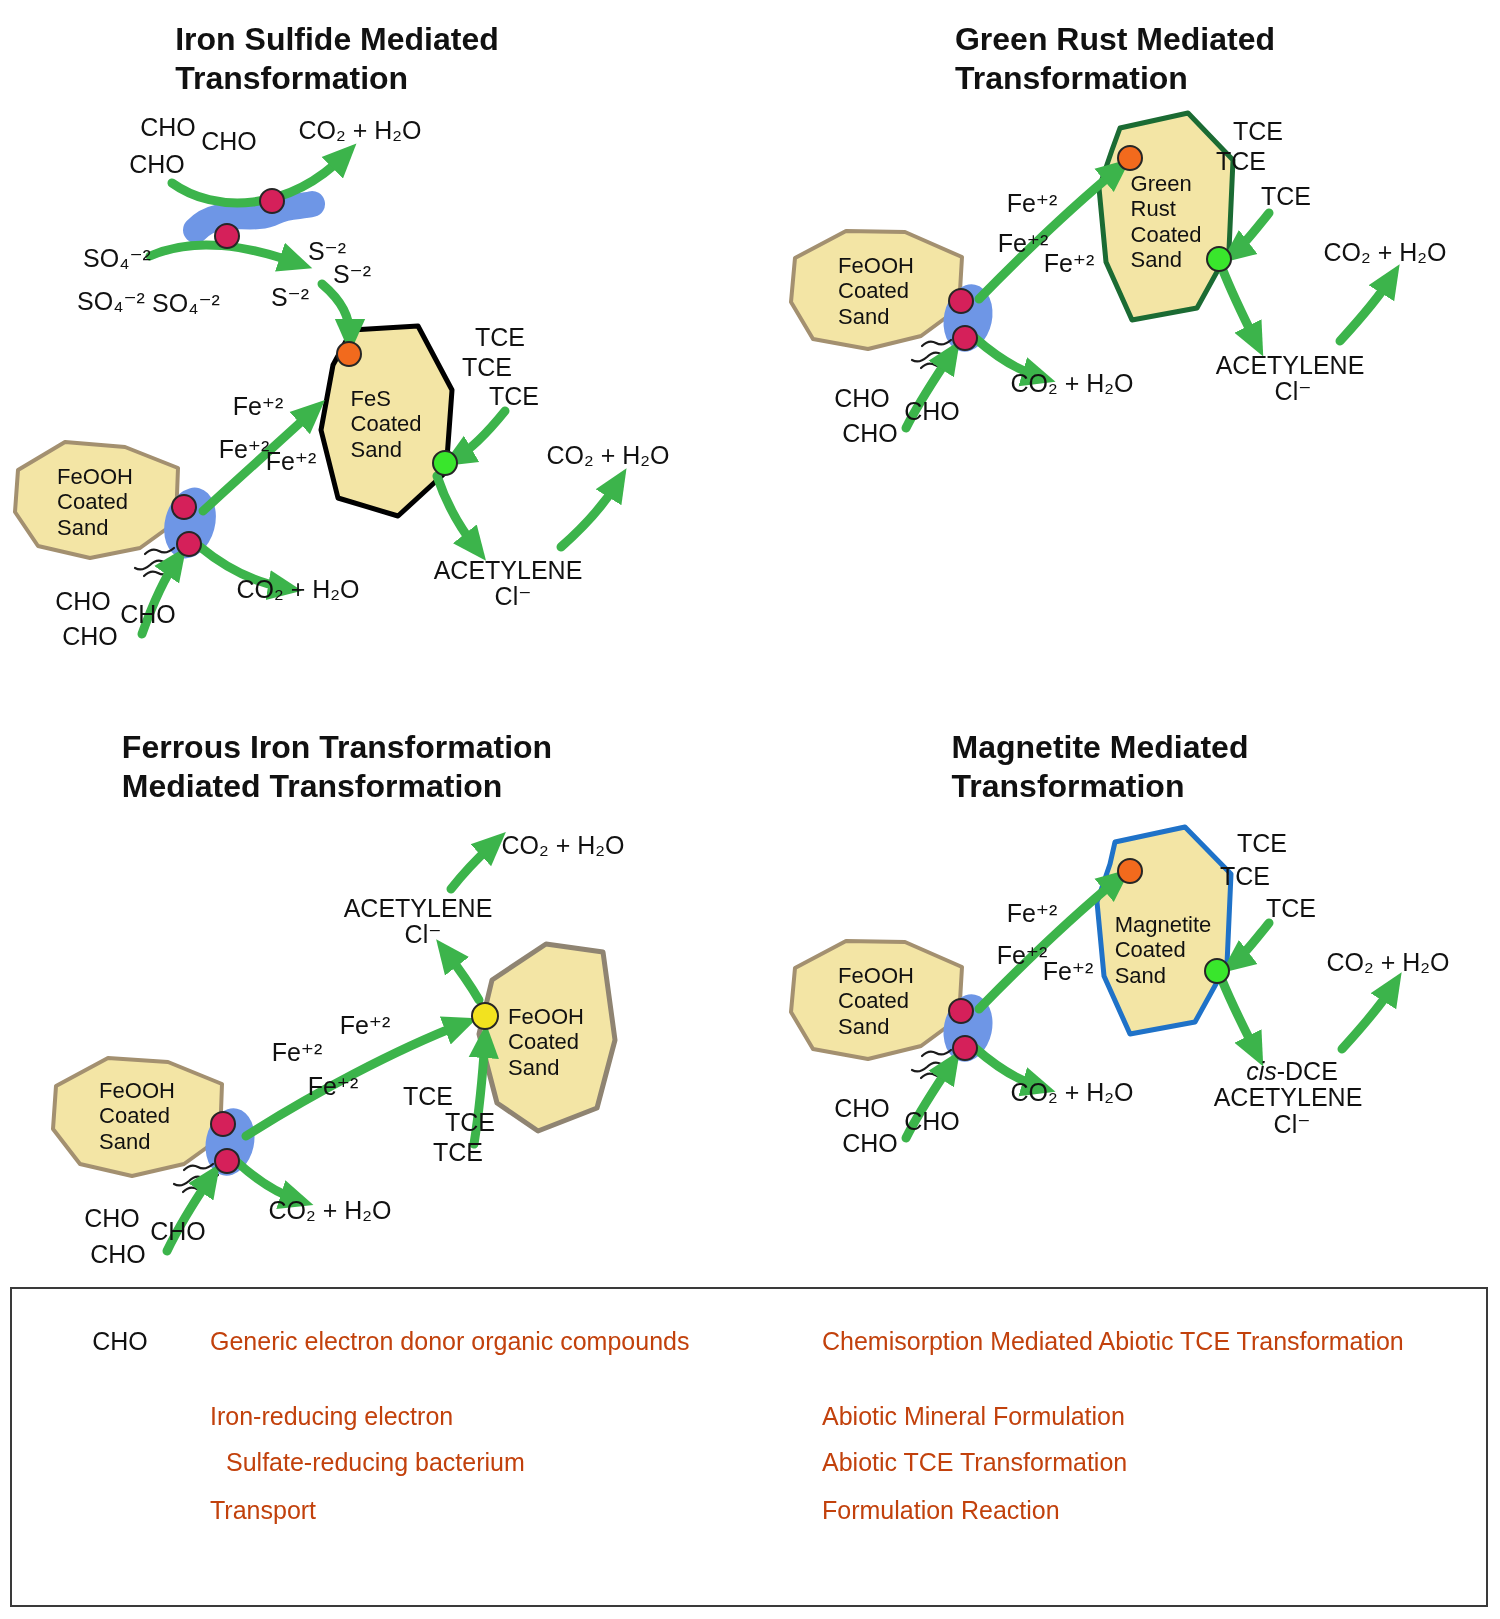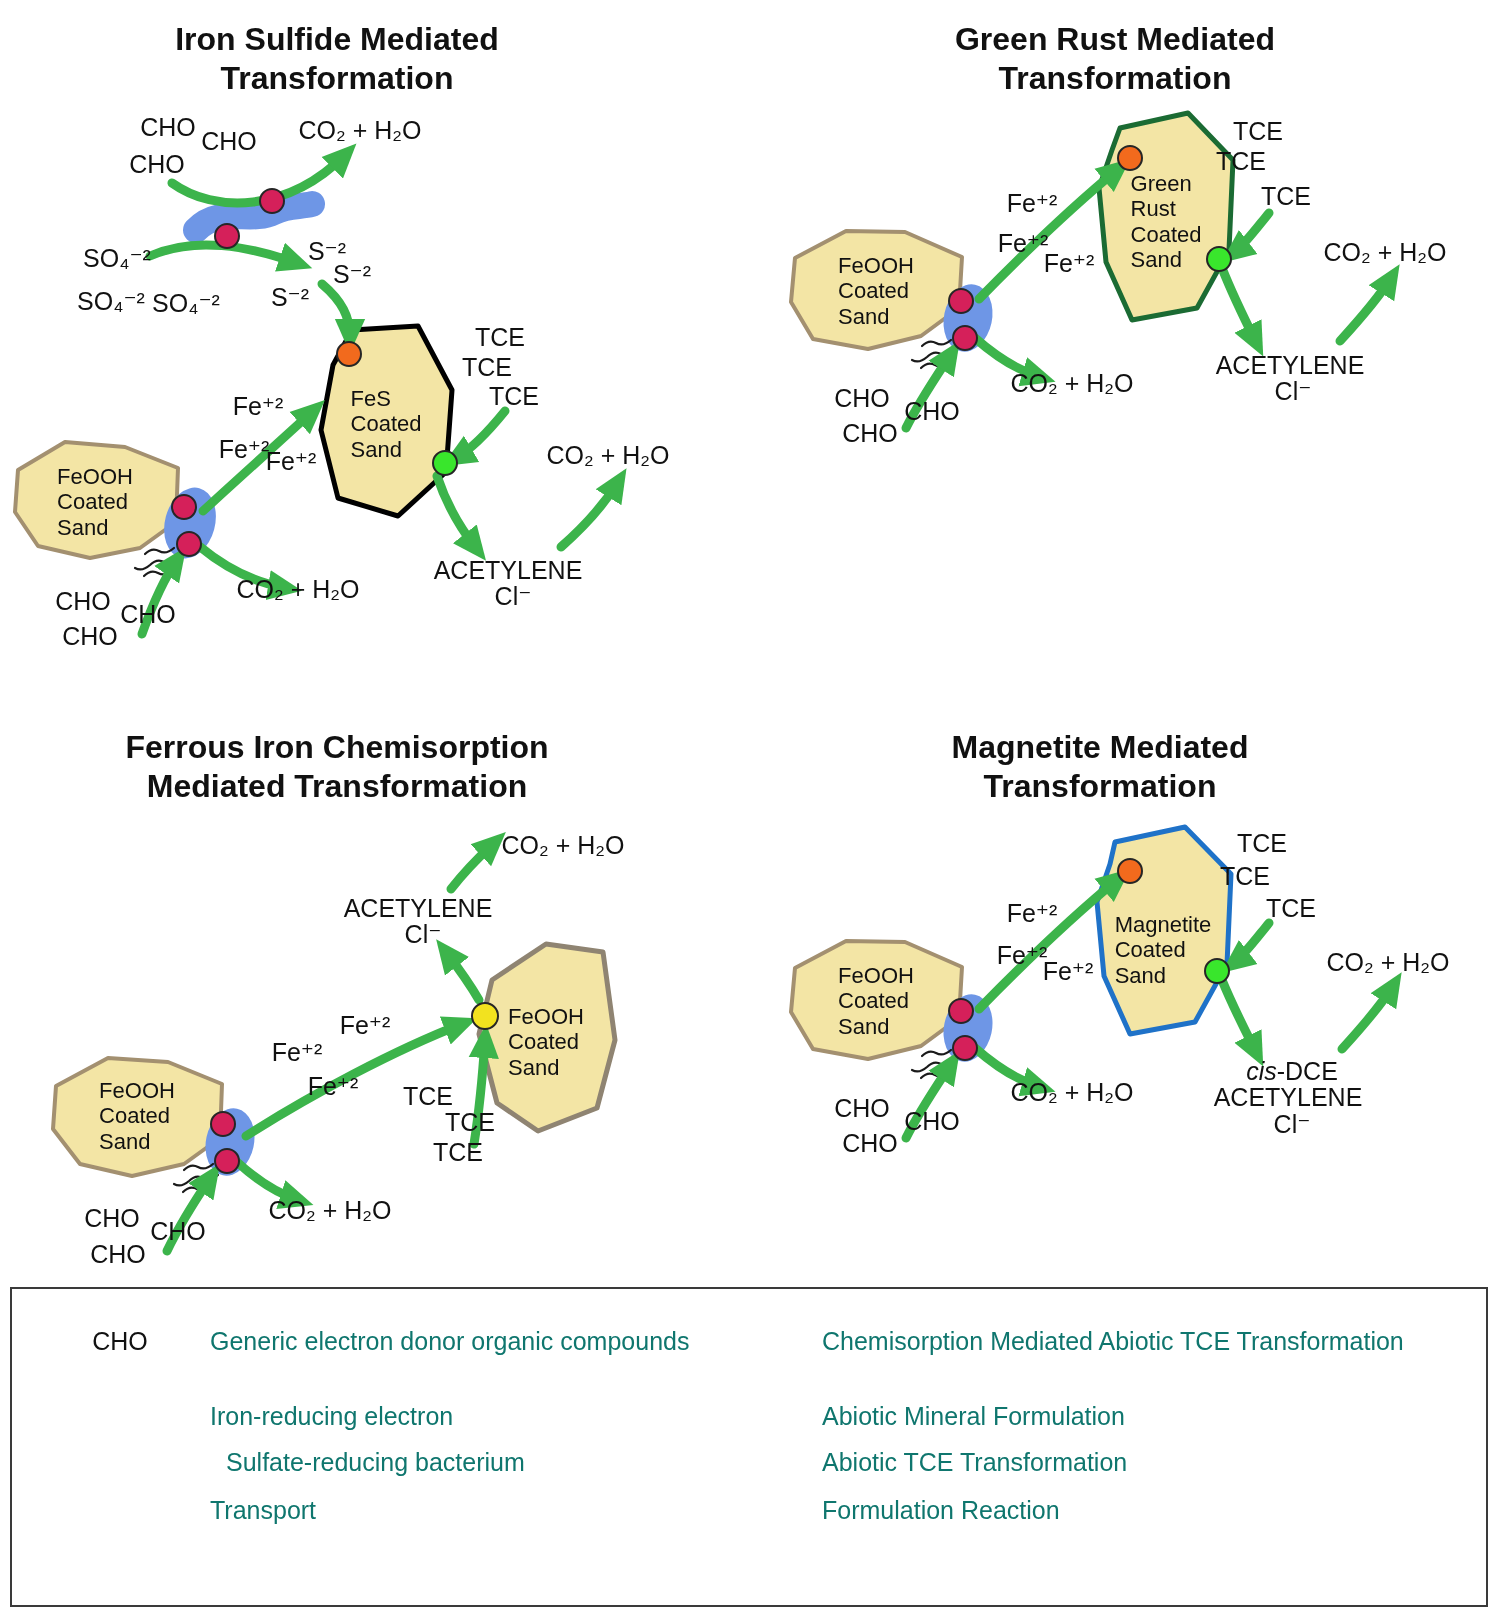--- a/index.html
+++ b/index.html
@@ -1,23 +1,23 @@
 <!DOCTYPE html>
 <html><head>
 <meta charset="utf-8">
 <style>
   * { margin:0; padding:0; box-sizing:border-box; }
   html,body { background:#fff; font-family:"Liberation Sans","DejaVu Sans",sans-serif; color:#111; }
   #canvas { position:relative; width:1500px; height:1619px; background:#fff; overflow:hidden; }
   svg.layer { position:absolute; left:0; top:0; }
   .lbl { position:absolute; transform:translate(-50%,-50%); white-space:nowrap; font-size:25px; color:#111; text-align:center; }
-  .title { position:absolute; transform:translateX(-50%); text-align:center; font-size:32px; font-weight:700; line-height:1.22; color:#111; white-space:nowrap; }
+  .title { position:absolute; transform:translateX(-50%); font-size:32px; font-weight:700; line-height:1.22; color:#111; white-space:nowrap; }
   .sand-lbl { position:absolute; transform:translate(-50%,-50%); text-align:left; font-size:22px; line-height:1.15; color:#111; }
   .legend-box { position:absolute; left:10px; top:1287px; width:1478px; height:320px; border:2px solid #3a3a3a; background:#fff; }
-  .legend-text { position:absolute; transform:translateY(-50%); font-size:25px; color:#0f766e; white-space:nowrap;text-align:right; }
+  .legend-text { position:absolute; transform:translateY(-50%); font-size:25px; color:#c2410c; white-space:nowrap;text-align:right; }
   .italic { font-style:italic; }
   .arrow { fill:none; stroke:#3cb44b; stroke-width:9; stroke-linecap:round; marker-end:url(#ah); }
   .sand { fill:#f3e5a5; stroke-linejoin:round; }
   .flag { fill:none; stroke:#1a1a1a; stroke-width:2.2; stroke-linecap:round; }
   .dot { stroke:#262626; stroke-width:2; }
   .bact { fill:#6e96e6; }
   .bactline { fill:none; stroke:#6e96e6; stroke-width:26; stroke-linecap:round; }
 </style>
 </head>
 <body>
@@ -197,21 +197,21 @@
   </div>
   <div class="lbl" style="left:1385px; top:252px">CO₂ + H₂O</div>
   <div class="lbl" style="left:1290px; top:365px">ACETYLENE</div>
   <div class="lbl" style="left:1293px; top:391px">Cl⁻</div>
   <div class="lbl" style="left:1072px; top:383px">CO₂ + H₂O</div>
   <div class="lbl" style="left:862px; top:398px">CHO</div>
   <div class="lbl" style="left:932px; top:411px">CHO</div>
   <div class="lbl" style="left:870px; top:433px">CHO</div>
 
   <div class="title" style="left:337px; top:728px">
-    <div>Ferrous Iron Chemisorption</div>
+    <div>Ferrous Iron Transformation</div>
     <div>Mediated Transformation</div>
   </div>
   <div class="lbl" style="left:563px; top:845px">CO₂ + H₂O</div>
   <div class="lbl" style="left:418px; top:908px">ACETYLENE</div>
   <div class="lbl" style="left:423px; top:934px">Cl⁻</div>
   <div class="sand-lbl" style="left:546px; top:1042px">
     <div>FeOOH</div>
     <div>Coated</div>
     <div>Sand</div>
   </div>

